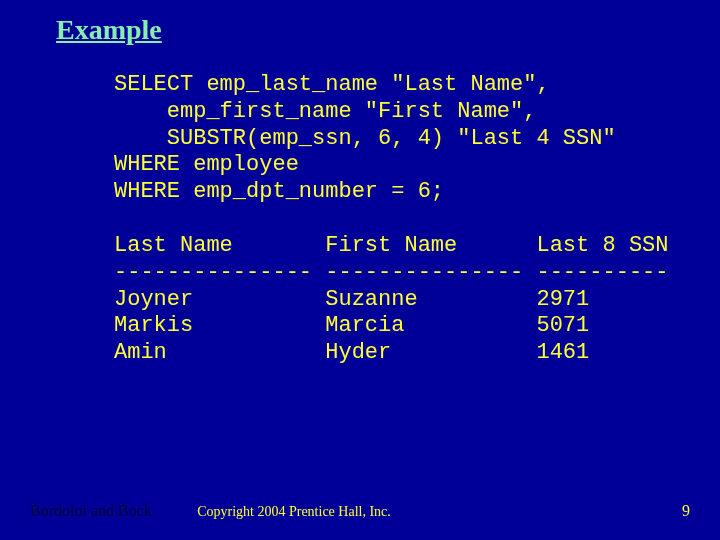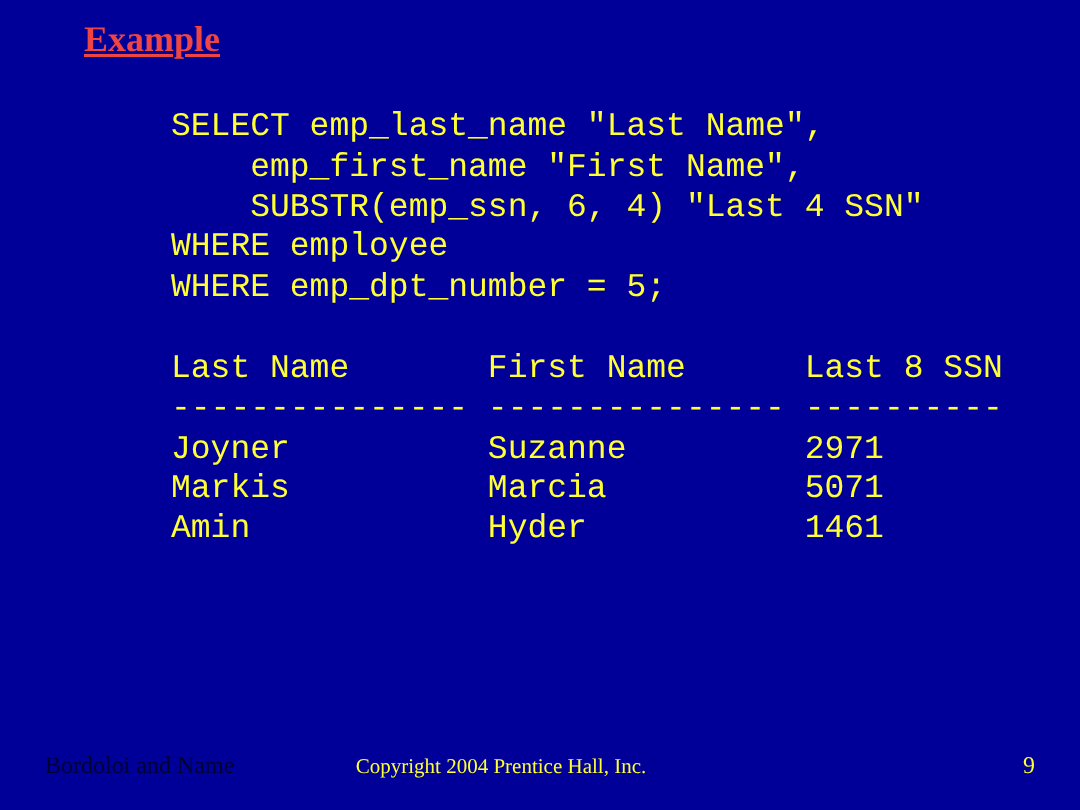--- a/index.html
+++ b/index.html
@@ -14,22 +14,22 @@
   .slide {
     position: relative;
     width: 720px;
     height: 540px;
     box-sizing: border-box;
   }
   .title {
     position: absolute;
     top: 14px;
     left: 56px;
-    color: #ef4444;
-    font-size: 24px;
+    color: #86efac;
+    font-size: 28px;
     font-weight: bold;
     text-decoration: underline;
     font-family: "Times New Roman", Times, serif;
   }
   .code {
     position: absolute;
     top: 72px;
     left: 114px;
     color: #ffff33;
     font-family: "Courier New", Courier, monospace;
@@ -47,21 +47,20 @@
   }
   .copyright {
     position: absolute;
     bottom: 20px;
     left: 0;
     width: 588px;
     text-align: center;
     color: #ffff33;
     font-size: 14px;
     font-family: "Times New Roman", Times, serif;
-    padding-left: 40px;
   }
   .pagenum {
     position: absolute;
     right: 30px;
     bottom: 20px;
     color: #ffff33;
     font-size: 16px;
     font-family: "Times New Roman", Times, serif;
   }
 </style>
@@ -69,25 +68,25 @@
 <body>
 
 <div class="slide">
 
   <div class="title">Example</div>
 
   <div class="code"><span>SELECT emp_last_name "Last Name",</span>
 <span>    emp_first_name "First Name",</span>
 <span>    SUBSTR(emp_ssn, 6, 4) "Last 4 SSN"</span>
 <span>WHERE employee</span>
-<span>WHERE emp_dpt_number = 5;</span>
+<span>WHERE emp_dpt_number = 6;</span>
 
 <span>Last Name       First Name      Last 8 SSN</span>
 <span>--------------- --------------- ----------</span>
 <span>Joyner          Suzanne         2971</span>
 <span>Markis          Marcia          5071</span>
 <span>Amin            Hyder           1461</span></div>
 
-  <div class="authors">Bordoloi and Name</div>
+  <div class="authors">Bordoloi and Bock</div>
   <div class="copyright">Copyright 2004 Prentice Hall, Inc.</div>
   <div class="pagenum">9</div>
 
 </div>
 
 </body></html>

